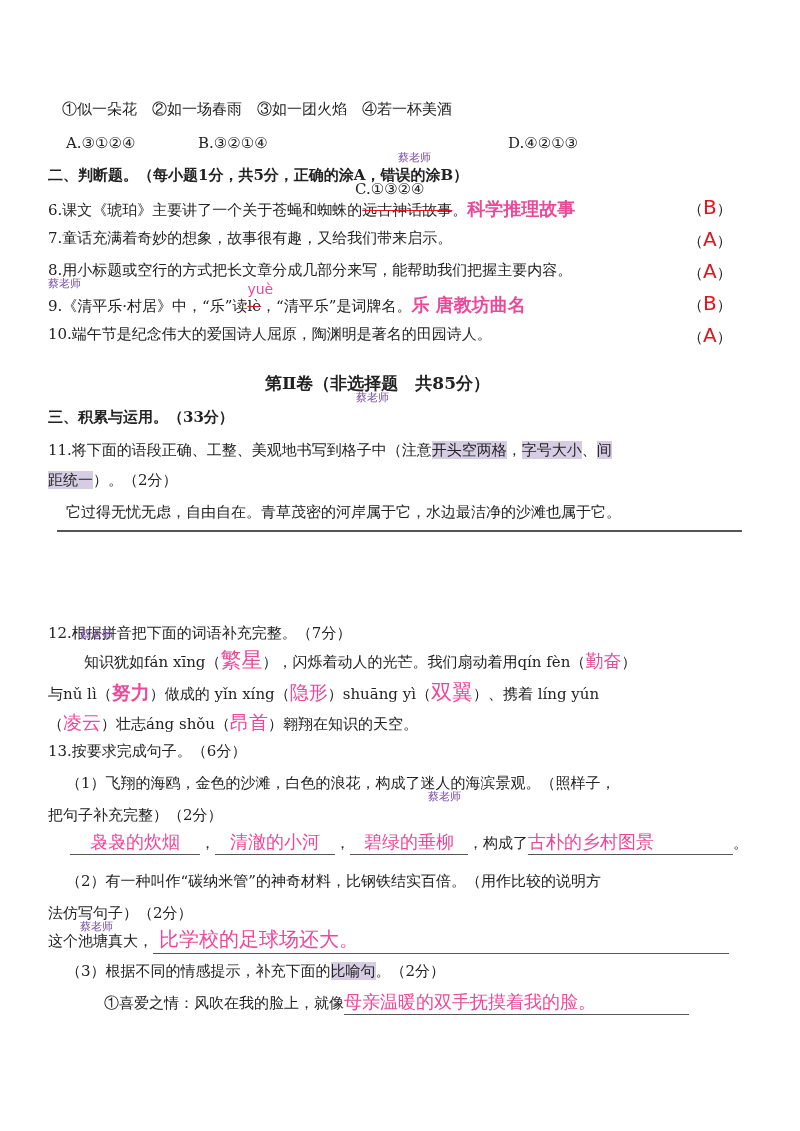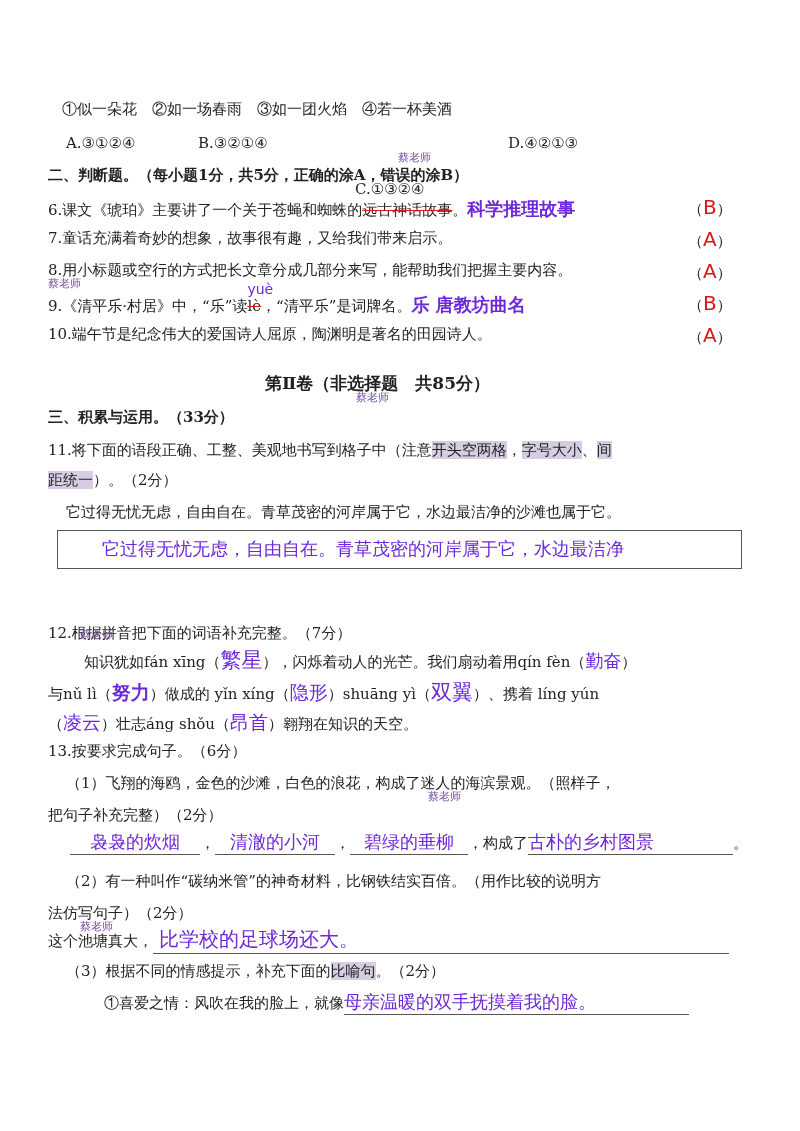--- a/index.html
+++ b/index.html
@@ -1,19 +1,19 @@
 <!DOCTYPE html>
 <html><head>
 <meta charset="utf-8">
 <style>
   html, body { margin:0; padding:0; background:#ffffff; }
   body { width:800px; height:1131px; position:relative; overflow:hidden;
          font-family:"DejaVu Serif","Liberation Serif",serif; color:#222; font-size:15px; }
   .line { position:absolute; white-space:nowrap; }
-  .red { color:#6d28d9; font-family:"DejaVu Sans","Liberation Sans",sans-serif; font-weight:bold; }
+  .red { color:#ec4899; font-family:"DejaVu Sans","Liberation Sans",sans-serif; font-weight:bold; }
   .ans { color:#e0141e; font-family:"DejaVu Sans","Liberation Sans",sans-serif; font-size:20px; }
   .wm { position:absolute; color:#7a4fa3; font-size:11px; font-family:"DejaVu Sans",sans-serif; white-space:nowrap; }
   .bold { font-weight:bold; }
   .hl { background:#d6cde3; }
   .strike { text-decoration:line-through; text-decoration-color:#e0141e; }
   .box { position:absolute; left:57px; width:683px; border:1px solid #555; }
   .box-row { height:37px; border-bottom:1px solid #555; position:relative; }
   .box-row:last-child { border-bottom:none; }
   .box-row span { position:absolute; top:6px; font-size:18px; }
   .uline { display:inline-block; border-bottom:1.5px solid #555; text-align:center; }
@@ -58,23 +58,20 @@
 
 <div class="line" style="left:48px;top:441px;">
   <span>11.将下面的语段正确、工整、美观地书写到格子中（注意</span><span class="hl">开头空两格</span><span>，</span><span class="hl">字号大小</span><span>、</span><span class="hl">间</span>
 </div>
 <div class="line" style="left:48px;top:471px;">
   <span class="hl">距统一</span><span>）。（2分）</span>
 </div>
 <div class="line" style="left:66px;top:503px;">它过得无忧无虑，自由自在。青草茂密的河岸属于它，水边最洁净的沙滩也属于它。</div>
 
 <div class="box" style="top:530px;">
-  <div class="box-row">
-      <span class="red" style="left:44px;font-weight:normal;">它过得无忧无虑，自由自在。青草茂密的河岸属于它，水边最洁净</span>
-    </div>
 </div>
 
 <div class="line" style="left:48px;top:612px;margin-top:12px;">12.根据拼音把下面的词语补充完整。（7分）</div>
 <div class="wm" style="left:80px;top:627px;">蔡老师</div>
 
 <div class="line" style="left:84px;top:646px;">
   <span>知识犹如fán xīng（</span><span class="red" style="font-size:21px;font-weight:normal;">繁星</span><span>），闪烁着动人的光芒。我们扇动着用qín fèn（</span><span class="red" style="font-size:18px;font-weight:normal;">勤奋</span><span>）</span>
 </div>
 <div class="line" style="left:48px;top:678px;">
   <span>与nǔ lì（</span><span class="red" style="font-size:19px;font-weight:bold;">努力</span><span>）做成的 yǐn xíng（</span><span class="red" style="font-size:19px;font-weight:normal;">隐形</span><span>）shuāng yì（</span><span class="red" style="font-size:21px;font-weight:normal;">双翼</span><span>）、携着 líng yún</span>

